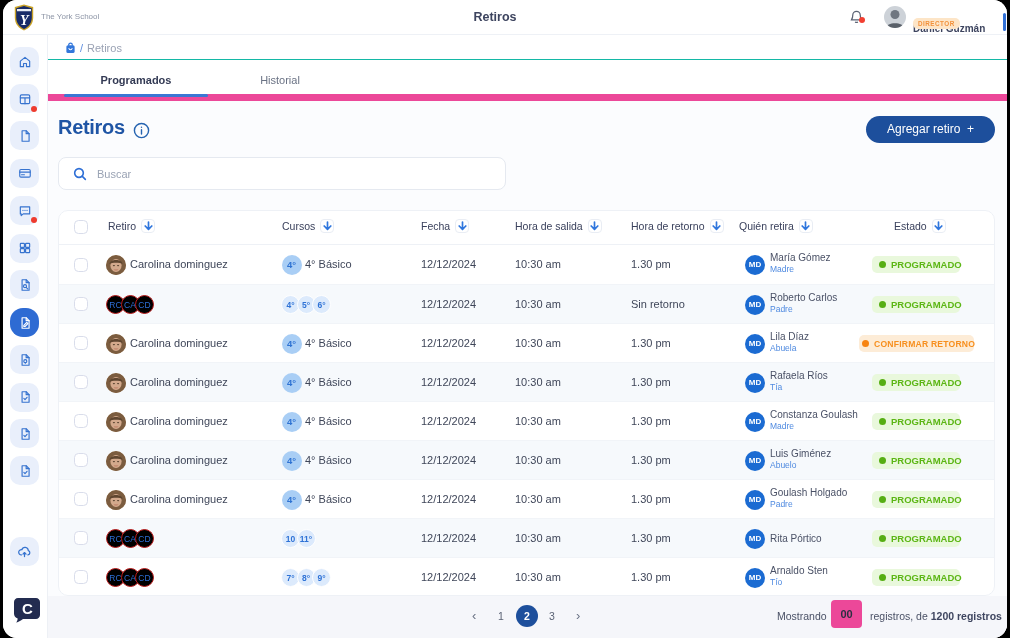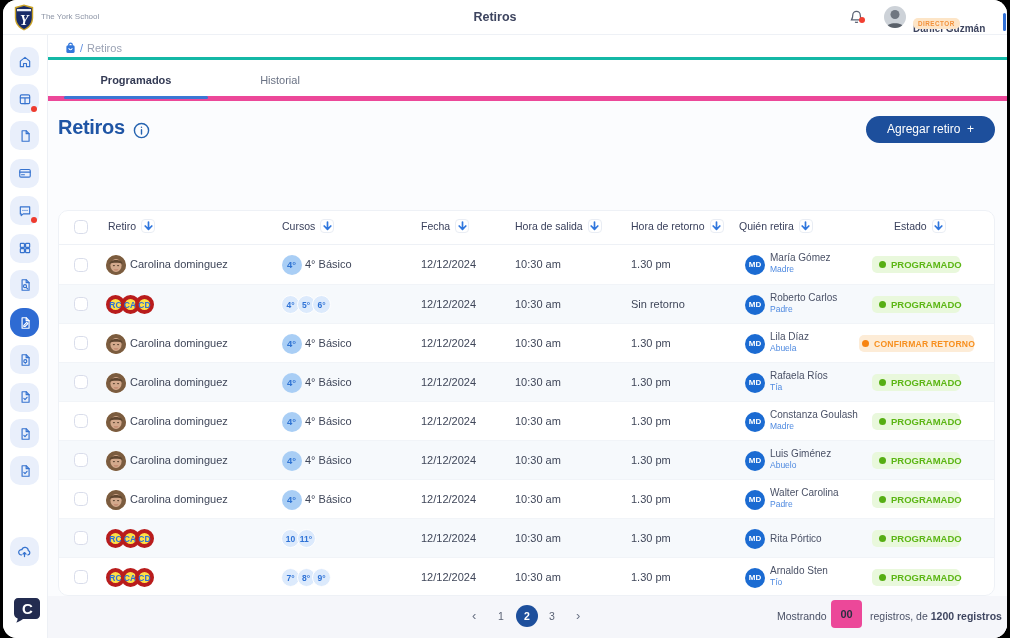--- a/index.html
+++ b/index.html
@@ -15,25 +15,25 @@
 .uname{position:absolute;left:910px;top:23px;font-size:10px;font-weight:bold;color:#3d445f}
 .dir{position:absolute;left:910px;top:18px;background:#fde5c7;color:#f2913a;font-size:6.3px;font-weight:bold;letter-spacing:.5px;padding:2px 5px 2px;border-radius:5px}
 
 .side{position:absolute;left:0;top:35px;bottom:0;width:45px;background:#fff;border-right:1px solid #edf0f5;z-index:4}
 .ic{position:absolute;left:7px;width:29px;height:29px;border-radius:10px;background:#e9effb;display:flex;align-items:center;justify-content:center;color:#3673cf}
 .ic.active{background:#2e6bd3;color:#fff;border-radius:13px}
 .reddot{position:absolute;width:6px;height:6px;border-radius:50%;background:#ee3b2e;left:28px;z-index:3}
 .clogo{position:absolute;left:10px;top:562px}
 
 .content{position:absolute;left:45px;top:35px;right:0;bottom:0;background:#fbfcfe}
-.bc{position:absolute;left:0;right:0;top:0;height:25px;background:#fff;border-bottom:3px solid #14b8a6}
+.bc{position:absolute;left:0;right:0;top:0;height:25px;background:#fff;border-bottom:1px solid #14b8a6}
 .bcicon{position:absolute;left:17px;top:7px}
 .bctext{position:absolute;left:32px;top:7px;font-size:11px;color:#9aa2b4}
 .bctext .sl{color:#5f8fe0;margin-right:4px}
-.tabs{position:absolute;left:0;right:0;top:25px;height:41px;background:#fff;border-bottom:5px solid #ec4899}
+.tabs{position:absolute;left:0;right:0;top:25px;height:41px;background:#fff;border-bottom:7px solid #ec4899}
 .tab1{position:absolute;left:16px;width:144px;top:0;height:41px;line-height:41px;text-align:center;font-size:11px;font-weight:bold;color:#333a54}
 .tab2{position:absolute;left:160px;width:144px;top:0;height:41px;line-height:41px;text-align:center;font-size:11px;color:#6a7284}
 .tabline{position:absolute;left:16px;width:144px;bottom:-3px;height:3px;background:#3b77d4;border-radius:2px}
 .h1{position:absolute;left:10px;top:82px;line-height:1;font-size:20px;font-weight:bold;color:#1f55a5;letter-spacing:-0.3px}
 .info{position:absolute;left:85px;top:87px}
 .btn{position:absolute;left:818px;top:81px;width:129px;height:27px;border-radius:13.5px;background:#1d4f9c;color:#fff;font-size:12px;text-align:center;line-height:27px}
 .search{position:absolute;left:10px;top:122px;width:448px;height:33px;border-radius:8px;background:#fff;border:1px solid #e5e9f0}
 .search svg{position:absolute;left:13px;top:8px}
 .search span{position:absolute;left:38px;top:10px;font-size:11px;color:#9aa3b4}
 
@@ -42,21 +42,21 @@
 .hcell{position:absolute;top:0;height:29px;display:flex;align-items:center;gap:5px;font-size:10.5px;font-weight:normal;color:#3a415c}
 .arr{width:14px;height:14px;border-radius:4px;background:#fff;border:1px solid #e9edf4;display:flex;align-items:center;justify-content:center;box-sizing:border-box}
 .row{position:relative;height:39px}
 .row.alt{background:#f6f9fc}
 .row+.row{border-top:1px solid #f1f4f8}
 .cb{position:absolute;left:15px;top:50%;margin-top:-7px;width:14px;height:14px;border-radius:4.5px;border:1px solid #d9ddeb;background:#fff}
 .thead .cb{margin-top:-8px}
 .rowav{position:absolute;left:47px;top:9.5px;width:20px;height:20px;border-radius:50%;overflow:hidden}
 .rname{position:absolute;left:71px;top:0;height:39px;line-height:39px;font-size:11px;color:#3f4659}
 .inits{position:absolute;left:47px;top:10px;display:flex}
-.init{width:19px;height:19px;border-radius:50%;background:#fde047;border:4px solid #b91c1c;color:#2e6fd6;font-size:8.5px;font-weight:bold;display:flex;align-items:center;justify-content:center;margin-left:-4.5px;box-sizing:border-box}
+.init{width:19px;height:19px;border-radius:50%;background:#000000;border:1px solid #b91c1c;color:#2e6fd6;font-size:8.5px;font-weight:normal;display:flex;align-items:center;justify-content:center;margin-left:-4.5px;box-sizing:border-box}
 .init:first-child{margin-left:0}
 .cbig{position:absolute;left:222.5px;top:9.5px;width:20px;height:20px;border-radius:50%;background:#a9cef5;color:#2e72d2;font-size:9.5px;font-weight:bold;display:flex;align-items:center;justify-content:center}
 .clabel{position:absolute;left:246px;top:0;height:39px;line-height:39px;font-size:11px;color:#3f4659}
 .csmall{position:absolute;left:222px;top:10px;display:flex}
 .cs{width:19px;height:19px;border-radius:50%;background:#dceafc;border:1px solid #fff;color:#2e72d6;font-size:8.5px;font-weight:bold;display:flex;align-items:center;justify-content:center;margin-left:-3.5px;box-sizing:border-box}.cs:first-child{margin-left:0}
 .fecha{position:absolute;left:362px;top:0;height:39px;line-height:39px;font-size:11px;color:#3f4659}
 .sal{position:absolute;left:456px;top:0;height:39px;line-height:39px;font-size:11px;color:#3f4659}
 .ret{position:absolute;left:572px;top:0;height:39px;line-height:39px;font-size:11px;color:#3f4659}
 .md{position:absolute;left:686px;top:9.5px;width:20px;height:20px;border-radius:50%;background:#1b6bd2;color:#fff;font-size:8px;font-weight:bold;display:flex;align-items:center;justify-content:center}
 .qname{position:absolute;left:711px;top:7px;font-size:10px;color:#4a5166}
@@ -215,20 +215,27 @@
       <div class="tab1">Programados</div>
       <div class="tab2">Historial</div>
       <div class="tabline"></div>
     </div>
     <div class="h1">Retiros</div>
     <svg class="info" width="17" height="17" viewBox="0 0 24 24" fill="none" stroke="#2563b0" stroke-width="2">
         <circle cx="12" cy="12" r="10"></circle>
         <path d="M12 11 V17 M12 7.2 V7.5" stroke-linecap="round"></path>
       </svg>
     <div class="btn">Agregar retiro &nbsp;+</div>
+    <div class="search">
+      <svg width="16" height="16" viewBox="0 0 24 24" fill="none" stroke="#2e6fd6" stroke-width="2.4">
+          <circle cx="10.5" cy="10.5" r="6.5"></circle>
+          <path d="M15.5 15.5 L20 20" stroke-linecap="round"></path>
+        </svg>
+      <span>Buscar</span>
+    </div>
 
     <div class="card">
       <div class="thead">
         <div class="cb" style="top:9px;margin-top:0"></div>
         <div class="hcell" style="left:49px">Retiro <span class="arr">
               <svg width="9" height="10" viewBox="0 0 9 10" fill="none" stroke="#2f76dd" stroke-width="1.7" stroke-linecap="round" stroke-linejoin="round">
                 <path d="M4.5 1 V8 M1.2 5 L4.5 8.3 L7.8 5"></path>
               </svg>
             </span></div>
         <div class="hcell" style="left:223px">Cursos <span class="arr">
@@ -398,21 +405,21 @@
               <path d="M6.8 10.2 a1.1 1.1 0 0 0 2.2 0 M11 10.2 a1.1 1.1 0 0 0 2.2 0" fill="#42301f"></path>
               <path d="M7.5 14.6 a2.6 1.4 0 0 0 5 0" fill="#b9775f"></path>
             </svg></div>
         <div class="rname">Carolina dominguez</div>
         <div class="cbig">4°</div>
           <div class="clabel">4° Básico</div>
         <div class="fecha">12/12/2024</div>
           <div class="sal">10:30 am</div>
           <div class="ret">1.30 pm</div>
         <div class="md">MD</div>
-          <div class="qname">Walter Carolina</div>
+          <div class="qname">Goulash Holgado</div>
           <div class="qrel">Padre</div>
         <div class="pill g"><span class="dot"></span>PROGRAMADO</div>
       </div>
       <div class="row alt">
         <div class="cb"></div>
         <div class="inits">
             <div class="init">RC</div>
             <div class="init">CA</div>
             <div class="init">CD</div>
           </div>

